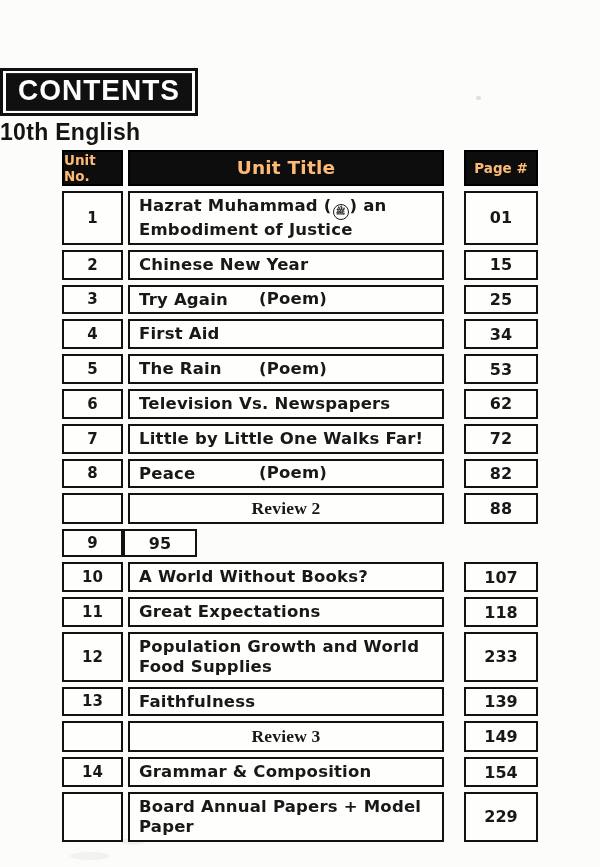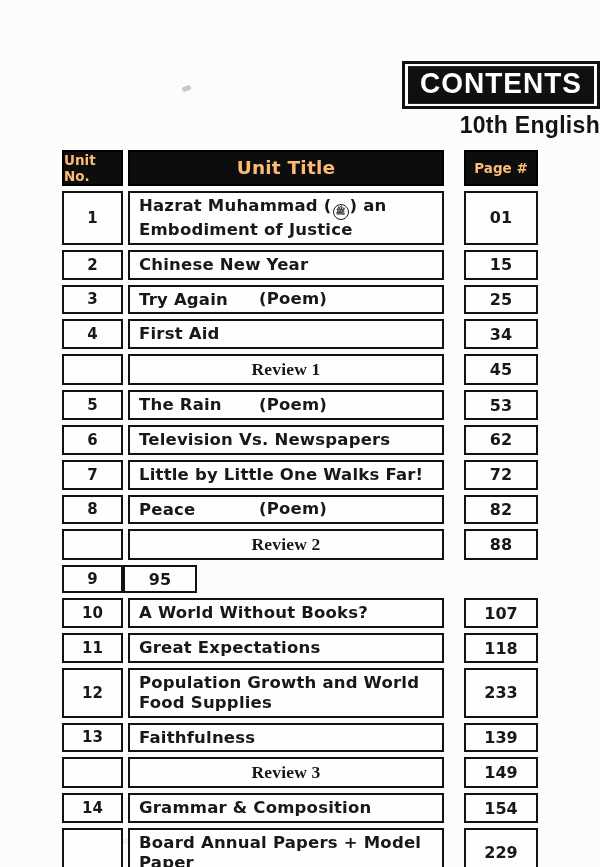--- a/index.html
+++ b/index.html
@@ -12,21 +12,21 @@
     font-family: "DejaVu Sans", sans-serif;
     color: #181818;
   }
   
   .speck { position: absolute; background: #9a9a9a; opacity: .55; border-radius: 2px; }
   .speck.s1 { left: 182px; top: 86px; width: 9px; height: 5px; transform: rotate(-18deg); }
   .speck.s2 { left: 476px; top: 96px; width: 5px; height: 4px; opacity: .3; }
   .speck.s3 { left: 120px; top: 838px; width: 26px; height: 7px; opacity: .12; border-radius: 50%; }
   .speck.s4 { left: 70px; top: 852px; width: 40px; height: 8px; opacity: .10; border-radius: 50%; }
 
-  .header-block { position: absolute; top: 61px; left: 0; right: 0; text-align: right; }
+  .header-block { position: absolute; top: 68px; left: 0; right: 0; text-align: left; }
   .contents-box {
     display: inline-block;
     border: 3px solid #101010;
     padding: 3px;
     background: #fdfdfc;
   }
   .contents-inner {
     background: #101010;
     color: #ffffff;
     font-family: "Liberation Sans", sans-serif;
@@ -144,27 +144,20 @@
           </div>
           <div class="cell cell-page">25</div>
         </div>
         <div class="trow">
           <div class="cell cell-no">4</div>
           <div class="cell cell-title">
             <span class="twrap">First Aid</span>
           </div>
           <div class="cell cell-page">34</div>
         </div>
-        <div class="trow review">
-          <div class="cell cell-no"></div>
-          <div class="cell cell-title">
-            <span class="twrap">Review 1</span>
-          </div>
-          <div class="cell cell-page">45</div>
-        </div>
         <div class="trow">
           <div class="cell cell-no">5</div>
           <div class="cell cell-title">
             <span class="twrap">The Rain<span class="note">(Poem)</span></span>
           </div>
           <div class="cell cell-page">53</div>
         </div>
         <div class="trow">
           <div class="cell cell-no">6</div>
           <div class="cell cell-title">

